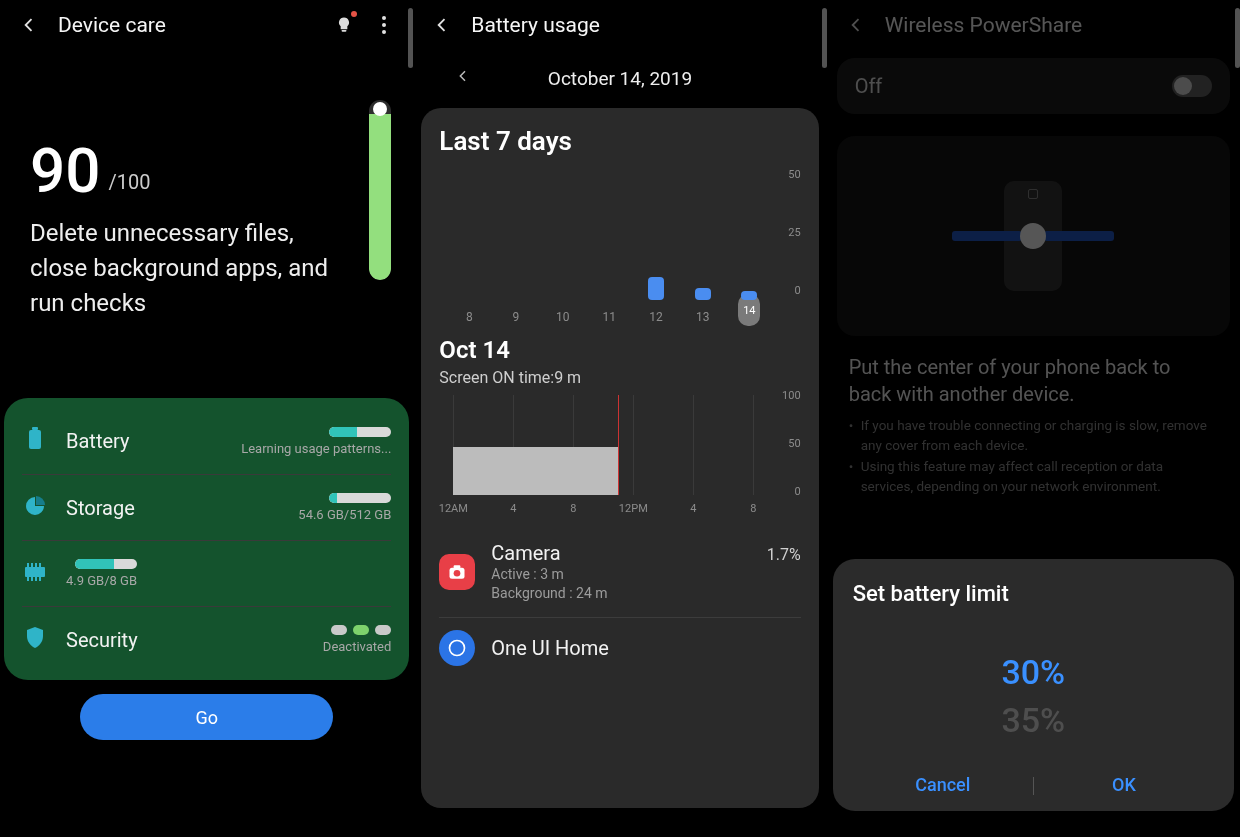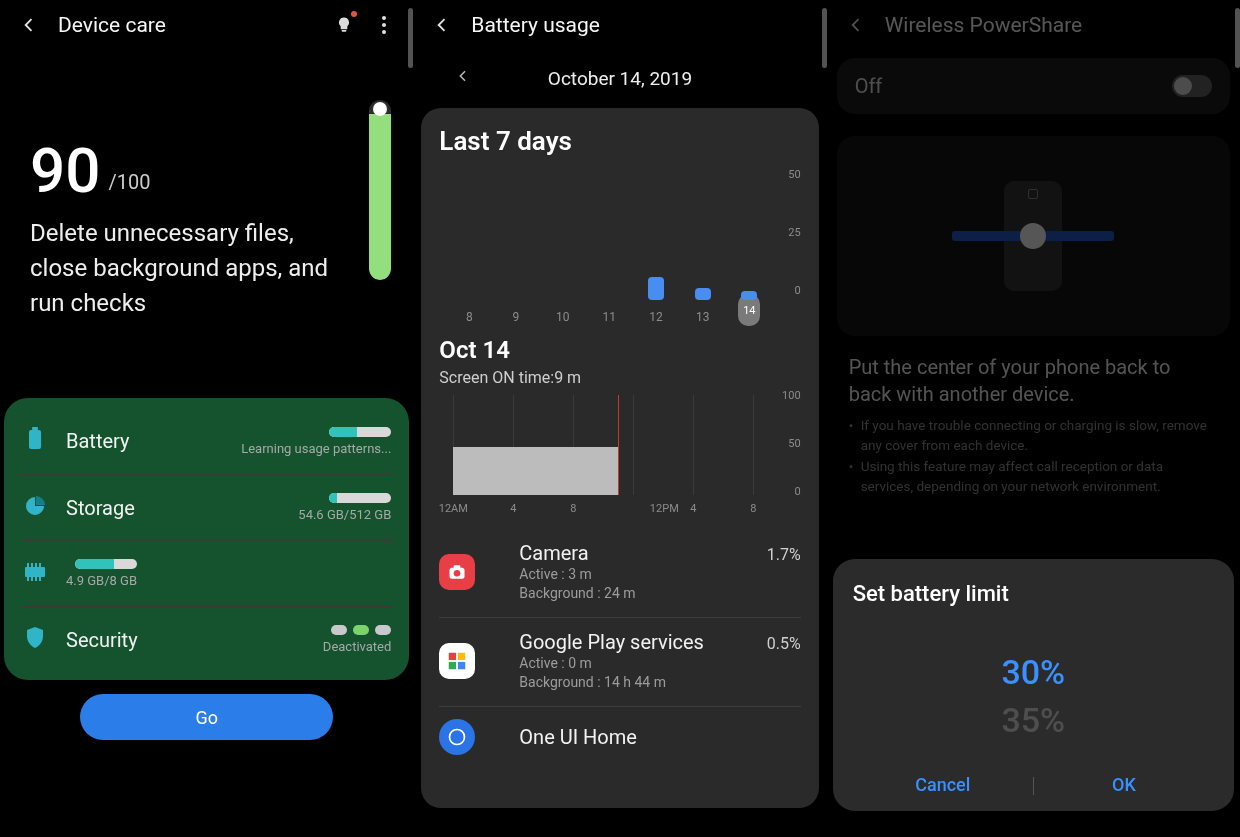--- a/index.html
+++ b/index.html
@@ -64,21 +64,21 @@
 .screen-on{font-size:16px;color:#cfcfcf;margin:4px 0 8px 0;}
 .chart2{position:relative;height:120px;margin-bottom:14px;}
 .chart2 .ylab{position:absolute;right:0;font-size:11px;color:#8c8c8c;transform:translateY(-50%);}
 .chart2 .xlab{position:absolute;bottom:0;font-size:11px;color:#8c8c8c;transform:translateX(-50%);}
 .chart2 .area{position:absolute;bottom:20px;height:60px;background:#bcbcbc;}
 .chart2 .tick{position:absolute;top:0;bottom:20px;width:0;border-left:1px solid #3a3a3a;}
 .chart2 .now{position:absolute;top:0;bottom:20px;width:0;border-left:1px solid #c33;}
 
 .app-row{display:flex;align-items:center;gap:16px;padding:12px 0 14px 0;border-top:1px solid #3c3c3c;}
 .app-ico{width:36px;height:36px;border-radius:10px;flex:none;display:flex;align-items:center;justify-content:center;}
-.app-col{flex:1;margin-left:28px;}
+.app-col{flex:1;}
 .app-name{font-size:20px;color:#f2f2f2;}
 .app-sub{font-size:14px;color:#9c9c9c;line-height:1.35;}
 .app-pct{font-size:16px;color:#cfcfcf;align-self:flex-start;margin-top:4px;}
 
 
 .pane3 .hdr{opacity:.35;}
 .ps-row{margin:8px 10px 0 10px;border-radius:18px;background:#1b1b1b;height:56px;display:flex;align-items:center;padding:0 18px;opacity:.4;}
 .ps-row .lbl{flex:1;font-size:20px;color:#c4c4c4;}
 .switch{width:40px;height:22px;border-radius:11px;background:#555;position:relative;}
 .switch .knob{position:absolute;left:2px;top:2px;width:18px;height:18px;border-radius:9px;background:#bdbdbd;}
@@ -272,21 +272,21 @@
         <span class="ylab" style="top: 96px;">0</span>
         <span class="ylab" style="top: 48px;">50</span>
         <span class="ylab" style="top: 0px;">100</span>
         <div class="tick" style="left: 14px;"></div>
         <span class="xlab" style="left: 14px;">12AM</span>
         <div class="tick" style="left: 74px;"></div>
         <span class="xlab" style="left: 74px;">4</span>
         <div class="tick" style="left: 134px;"></div>
         <span class="xlab" style="left: 134px;">8</span>
         <div class="tick" style="left: 194px;"></div>
-        <span class="xlab" style="left: 194px; margin-left: 31px;">12PM</span>
+        <span class="xlab" style="left: 194px;">12PM</span>
         <div class="tick" style="left: 254px;"></div>
         <span class="xlab" style="left: 254px;">4</span>
         <div class="tick" style="left: 314px;"></div>
         <span class="xlab" style="left: 314px;">8</span>
         <div class="area" style="left: 14px; width: 165px; height: 48px;"></div>
         <div class="now" style="left: 179px;"></div>
       </div>
 
     <div id="apps">
         <div class="app-row" style="border-top: none;">
@@ -298,36 +298,20 @@
             </svg>
           </div>
           <div class="app-col">
             <div class="app-name">Camera</div>
             <div class="app-sub">Active : 3 m</div>
             <div class="app-sub">Background : 24 m</div>
           </div>
           <div class="app-pct">1.7%</div>
         </div>
         <div class="app-row">
-          <div class="app-ico" style="background: rgb(255, 255, 255);">
-            <svg width="22" height="22" viewBox="0 0 24 24">
-              <rect x="3" y="3" width="8" height="8" fill="#e84436"></rect>
-              <rect x="13" y="3" width="8" height="8" fill="#fbbd06"></rect>
-              <rect x="3" y="13" width="8" height="8" fill="#35a853"></rect>
-              <rect x="13" y="13" width="8" height="8" fill="#4286f5"></rect>
-            </svg>
-          </div>
-          <div class="app-col">
-            <div class="app-name">Google Play services</div>
-            <div class="app-sub">Active : 0 m</div>
-            <div class="app-sub">Background : 14 h 44 m</div>
-          </div>
-          <div class="app-pct">0.5%</div>
-        </div>
-        <div class="app-row">
           <div class="app-ico" style="background: rgb(43, 116, 230); border-radius: 18px;">
             <svg width="20" height="20" viewBox="0 0 24 24" fill="#fff">
               <circle cx="12" cy="12" r="9" fill="none" stroke="#fff" stroke-width="2"></circle>
             </svg>
           </div>
           <div class="app-col">
             <div class="app-name">One UI Home</div>
           </div>
           <div class="app-pct"></div>
         </div>

